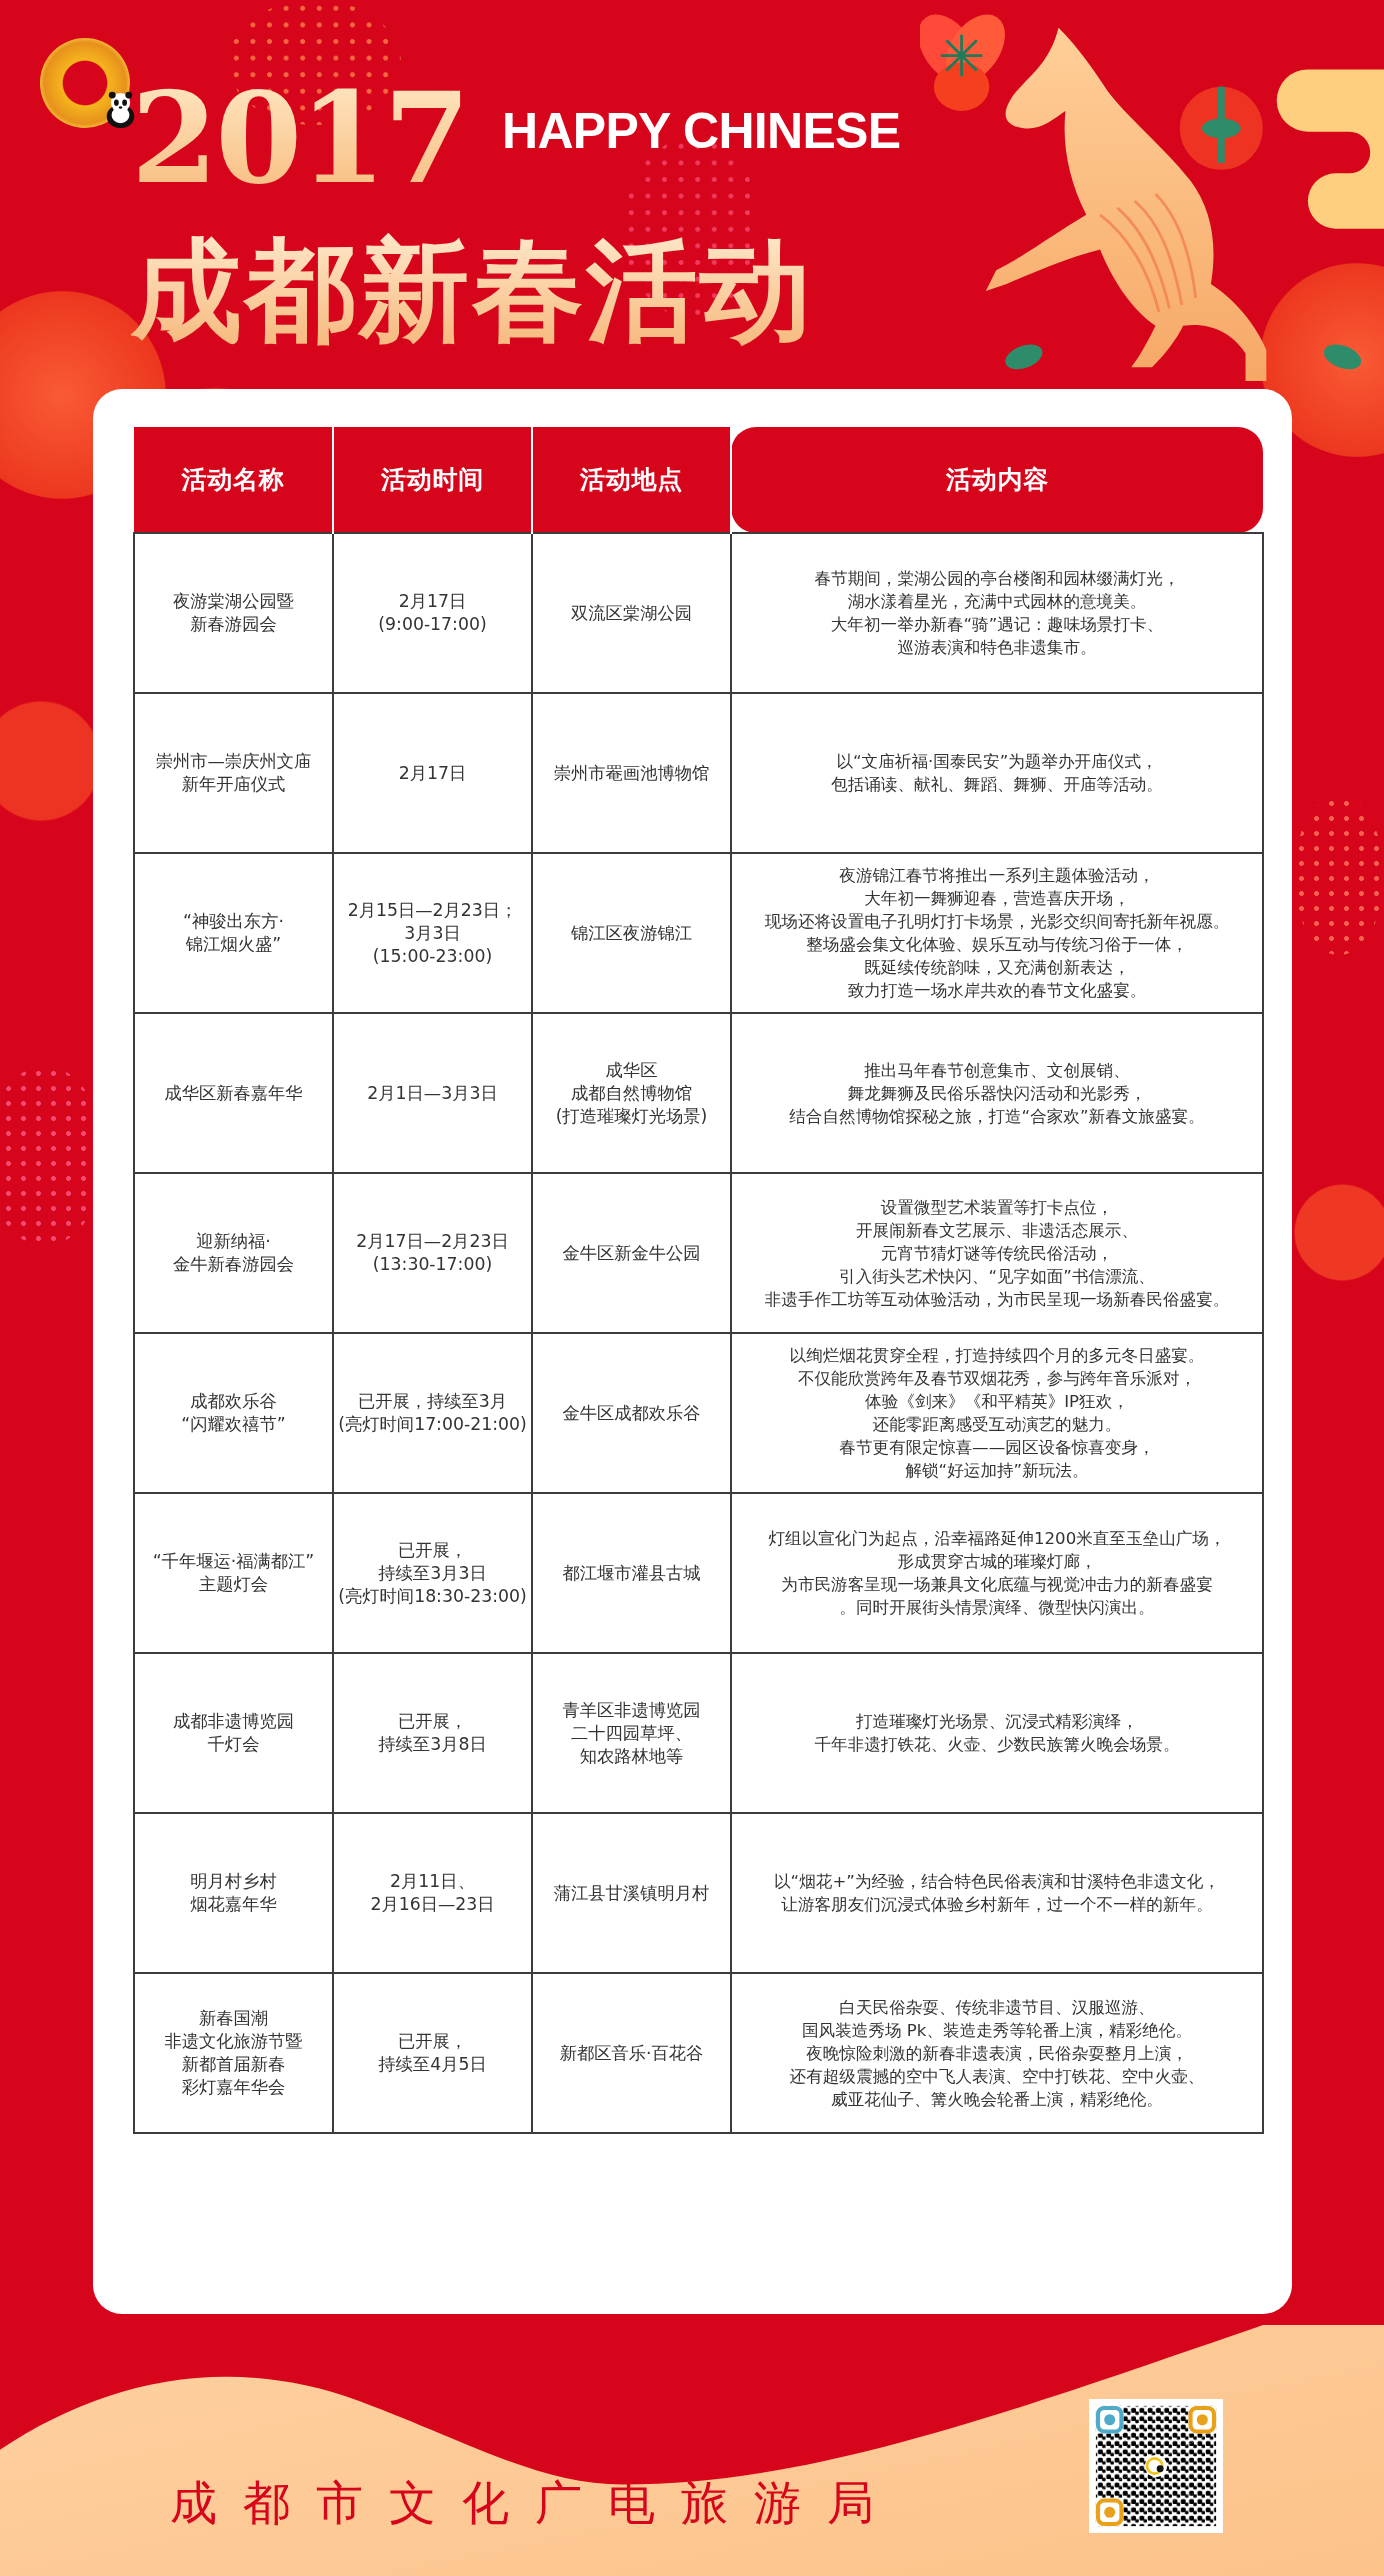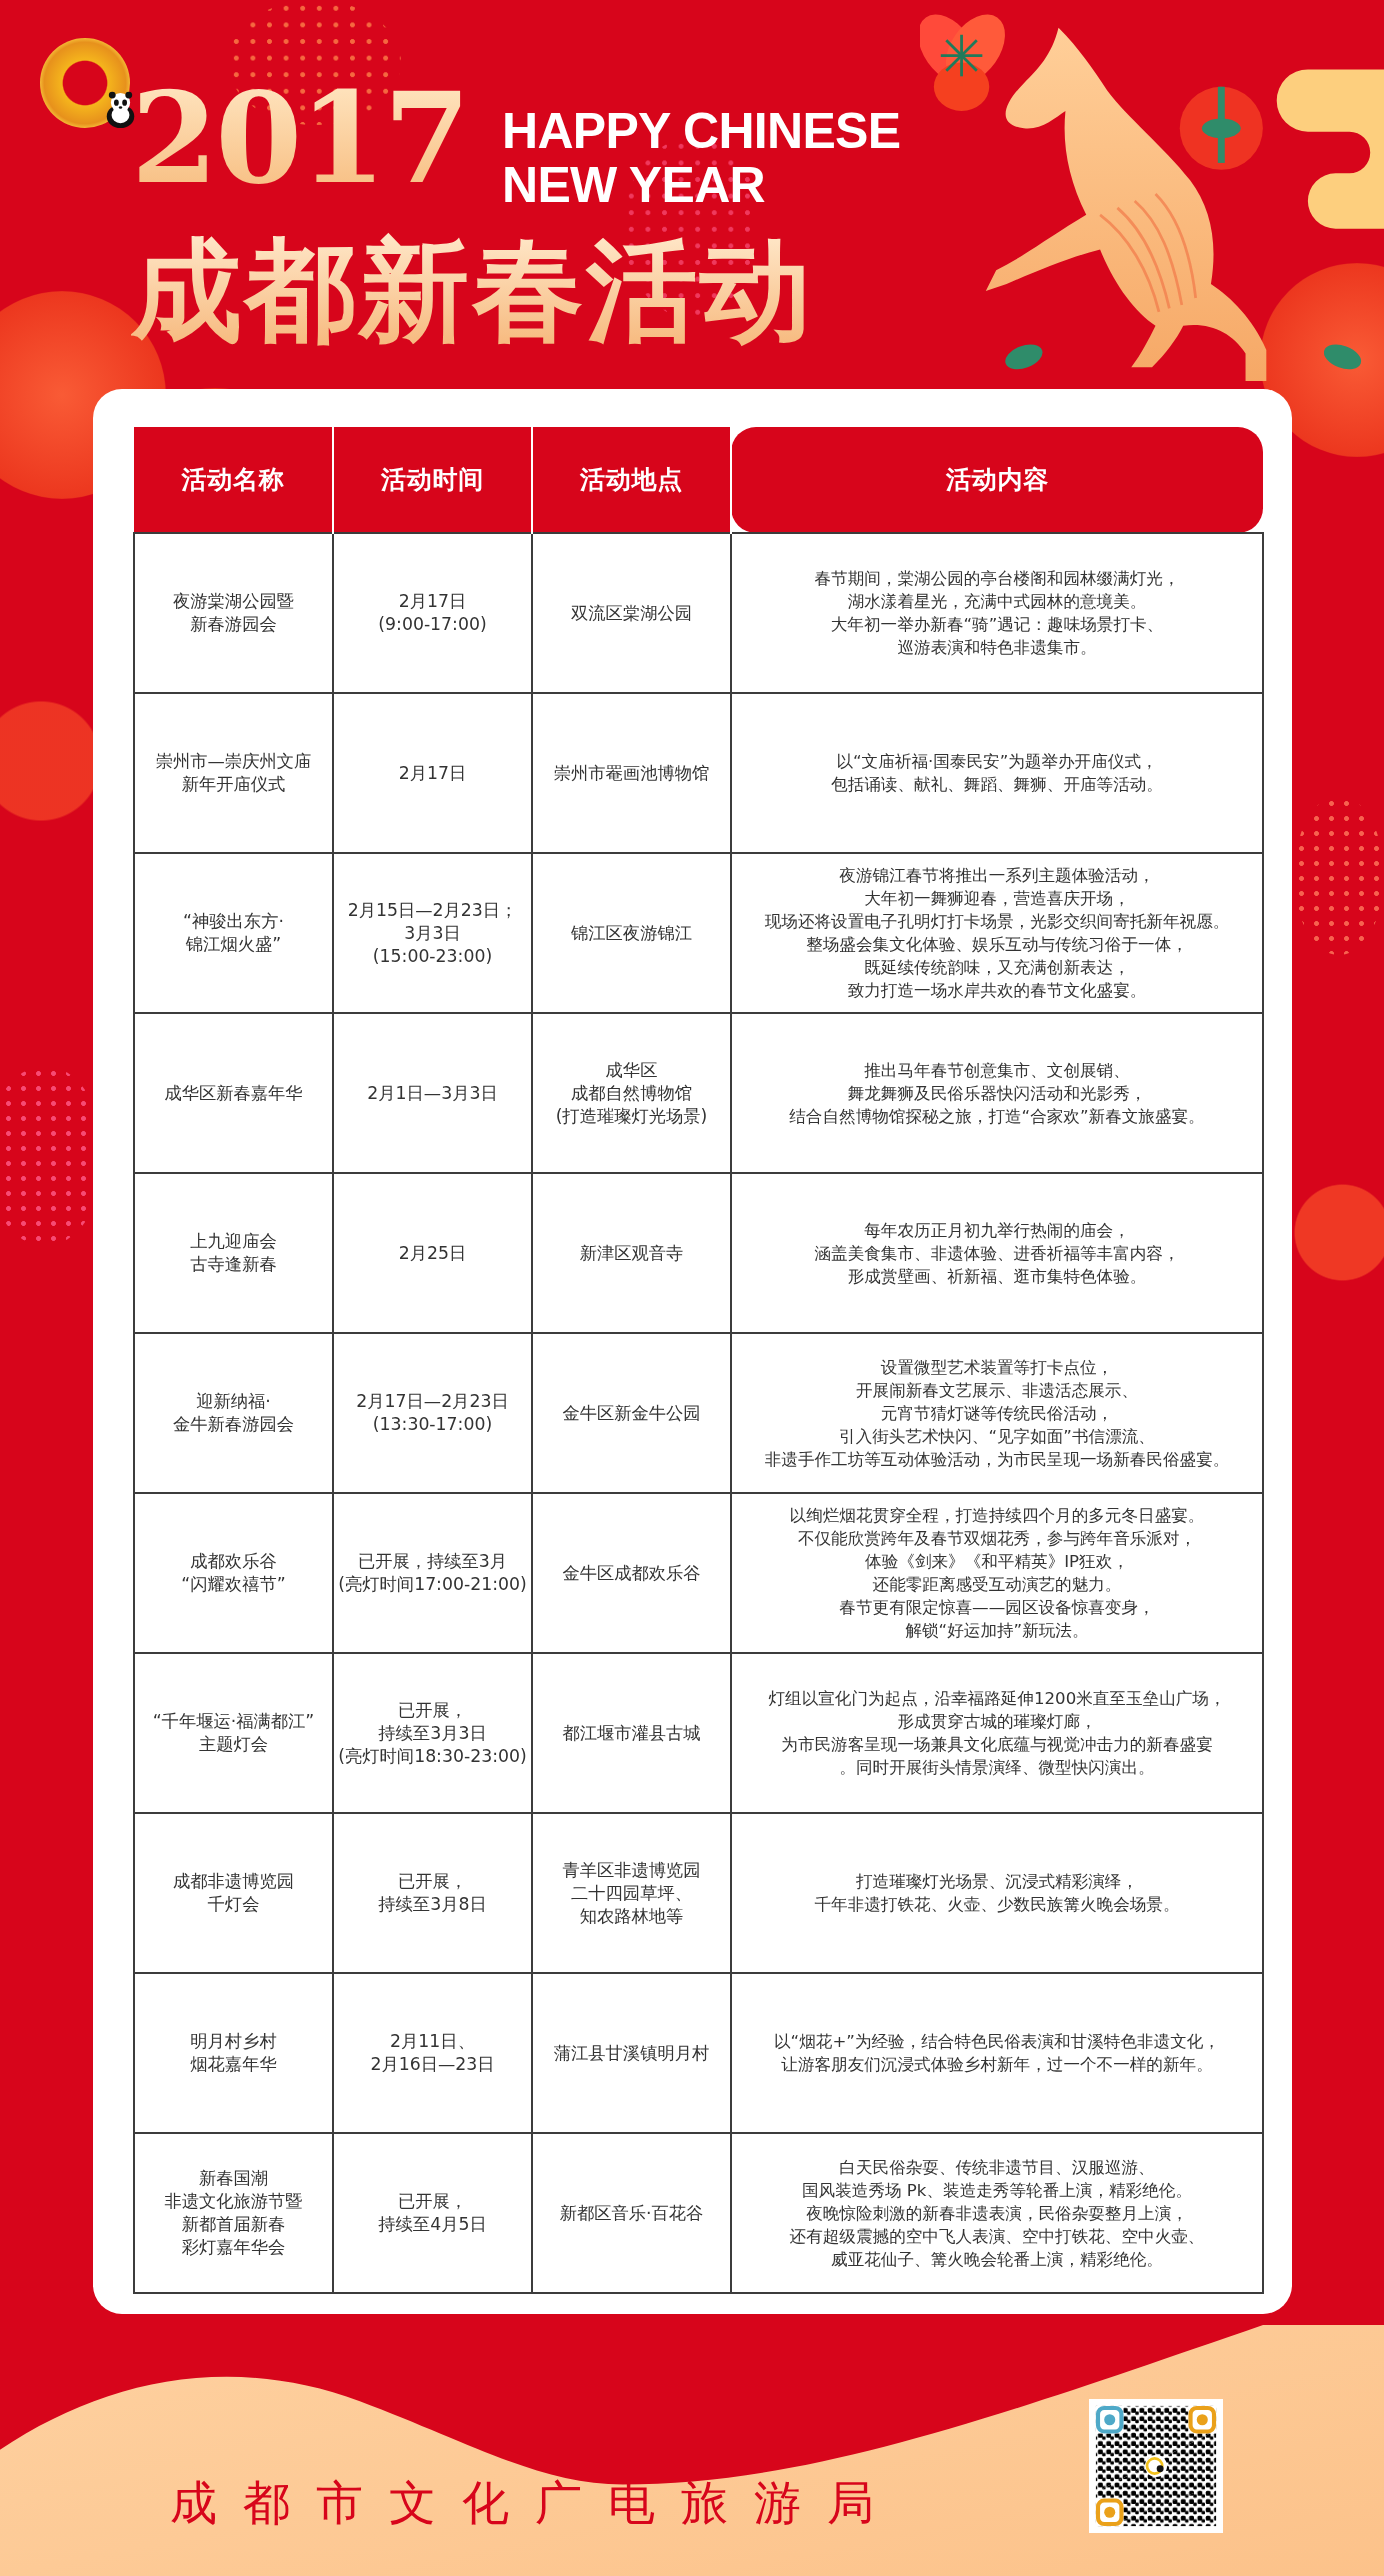--- a/index.html
+++ b/index.html
@@ -110,21 +110,20 @@
   <circle cx="12" cy="7" r="5" fill="#111"></circle>
   <circle cx="36" cy="7" r="5" fill="#111"></circle>
   <ellipse cx="18" cy="18" rx="3.5" ry="4.5" fill="#111"></ellipse>
   <ellipse cx="30" cy="18" rx="3.5" ry="4.5" fill="#111"></ellipse>
   <ellipse cx="24" cy="25" rx="2.5" ry="1.8" fill="#111"></ellipse>
 </svg>
 
 <div class="year">2017</div>
 <div class="hny">
   <div>HAPPY CHINESE</div>
-  <div>NEW YEAR</div>
 </div>
 <div class="main-title">成都新春活动</div>
 
 <svg class="horse" viewBox="0 0 680 560">
   <defs>
     <linearGradient id="hg" x1="0" y1="0" x2="0" y2="1">
       <stop offset="0" stop-color="#ffcf99"></stop>
       <stop offset="1" stop-color="#f6a866"></stop>
     </linearGradient>
   </defs>
@@ -211,29 +210,20 @@
     </tr>
     <tr>
       <td>成华区新春嘉年华</td>
       <td>2月1日—3月3日</td>
       <td>成华区
 成都自然博物馆
 (打造璀璨灯光场景)</td>
       <td class="content">推出马年春节创意集市、文创展销、
 舞龙舞狮及民俗乐器快闪活动和光影秀，
 结合自然博物馆探秘之旅，打造“合家欢”新春文旅盛宴。</td>
-    </tr>
-    <tr>
-      <td>上九迎庙会
-古寺逢新春</td>
-      <td>2月25日</td>
-      <td>新津区观音寺</td>
-      <td class="content">每年农历正月初九举行热闹的庙会，
-涵盖美食集市、非遗体验、进香祈福等丰富内容，
-形成赏壁画、祈新福、逛市集特色体验。</td>
     </tr>
     <tr>
       <td>迎新纳福·
 金牛新春游园会</td>
       <td>2月17日—2月23日
 (13:30-17:00)</td>
       <td>金牛区新金牛公园</td>
       <td class="content">设置微型艺术装置等打卡点位，
 开展闹新春文艺展示、非遗活态展示、
 元宵节猜灯谜等传统民俗活动，

